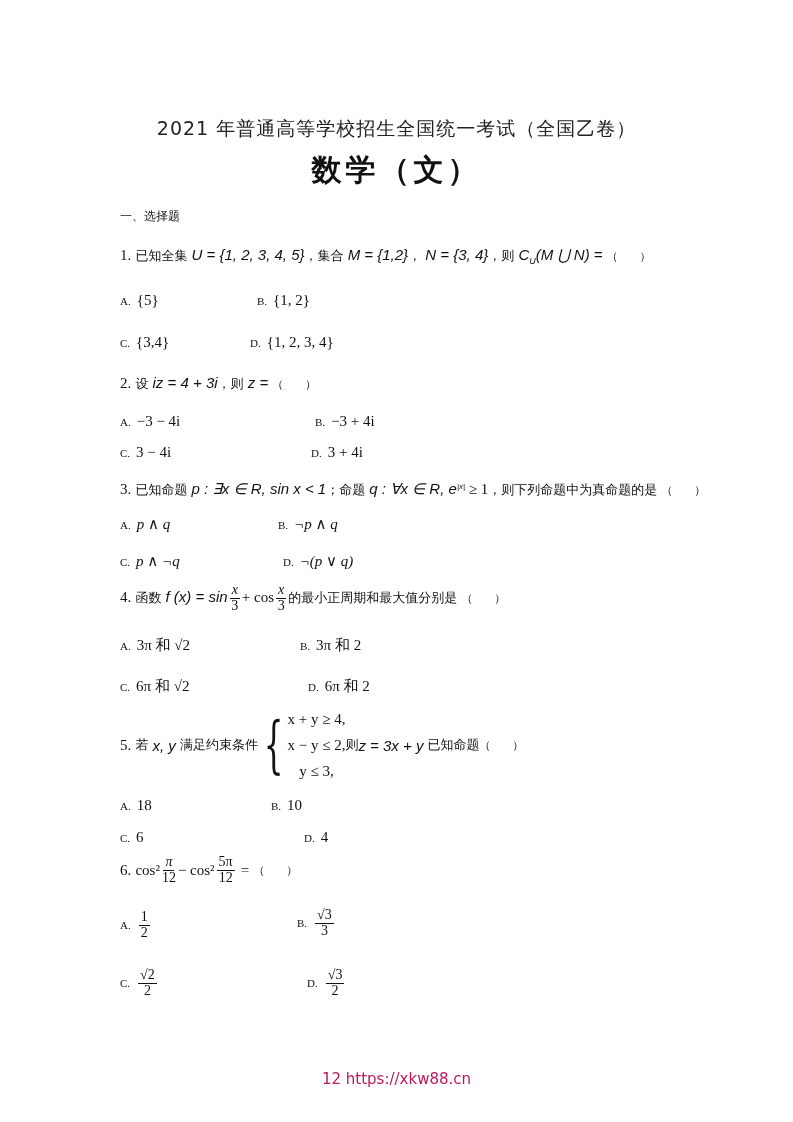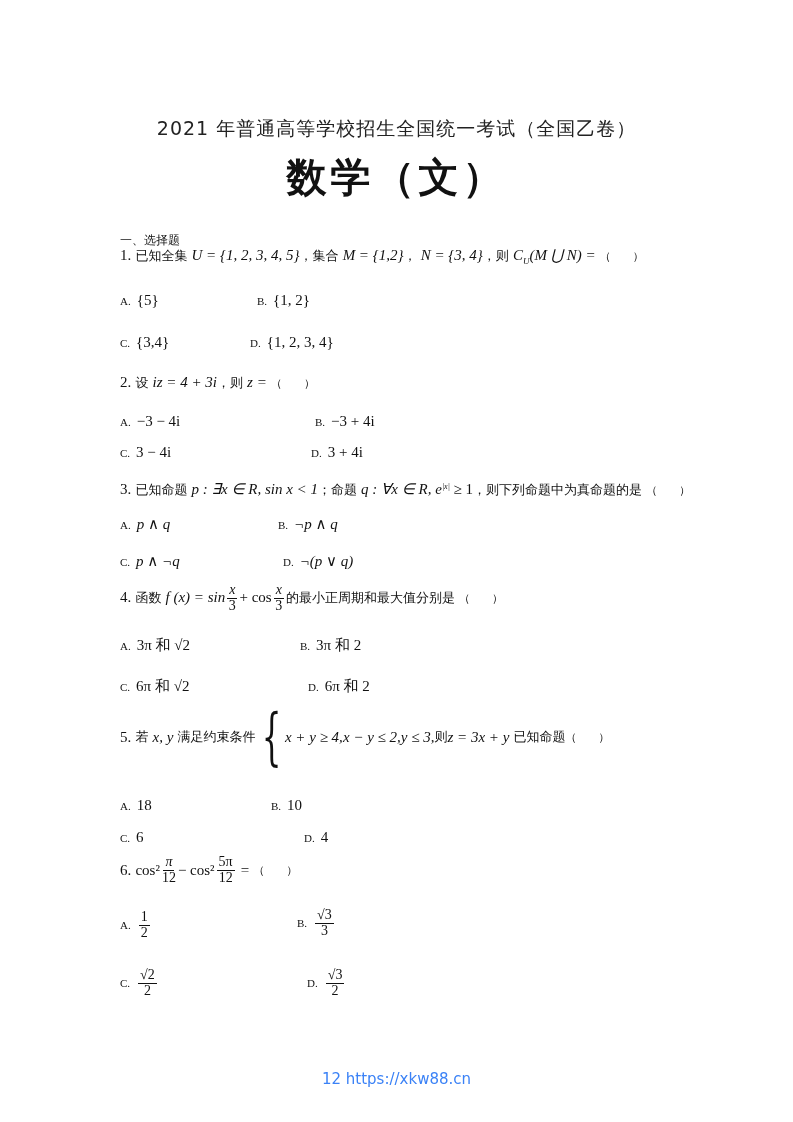--- a/index.html
+++ b/index.html
@@ -1,33 +1,33 @@
 <!DOCTYPE html>
 <html><head>
 <meta charset="utf-8">
 <style>
   html, body { margin: 0; padding: 0; background: #ffffff; }
   body { width: 793px; height: 1122px; position: relative; overflow: hidden; color: #111; font-family: "DejaVu Serif", "Liberation Serif", serif; }
   .abs { position: absolute; white-space: nowrap; }
   .title { left: 0; width: 793px; text-align: center; top: 104px; font-size: 19px; letter-spacing: 1px; font-family: "DejaVu Sans", "Liberation Sans", sans-serif; color: #222; margin-top: 12px; }
-  .subtitle { left: 0; width: 793px; text-align: center; top: 150px; font-size: 40px; font-weight: bold; letter-spacing: 4px; font-family: "DejaVu Sans", "Liberation Sans", sans-serif; color: #111; }
-  .section { left: 120px; top: 208px; font-size: 12px; font-family: "DejaVu Sans", "Liberation Sans", sans-serif; margin-top: 24px; }
+  .subtitle { left: 0; width: 793px; text-align: center; top: 150px; font-size: 30px; font-weight: bold; letter-spacing: 4px; font-family: "DejaVu Sans", "Liberation Sans", sans-serif; color: #111; }
+  .section { left: 120px; top: 208px; font-size: 12px; font-family: "DejaVu Sans", "Liberation Sans", sans-serif; }
   .q { font-size: 13px; }
   .q .cn { font-family: "DejaVu Sans", "Liberation Sans", sans-serif; }
-  .m { font-family: Liberation Serif, serif; font-style: italic; font-size: 15px; }
+  .m { font-family: Liberation Sans, sans-serif; font-style: italic; font-size: 15px; }
   .mr { font-family: "Liberation Serif", "DejaVu Serif", serif; font-size: 15px; }
   .lbl { font-size: 11px; font-family: "Liberation Serif", serif; margin-right: 6px; }
   .opt { font-size: 15px; font-family: "Liberation Serif", "DejaVu Serif", serif; }
   .frac { display: inline-flex; flex-direction: column; align-items: center; vertical-align: middle; font-family: "Liberation Serif", serif; font-size: 14px; line-height: 1.05; margin: 0 2px; }
   .frac .num { border-bottom: 1px solid #111; padding: 0 2px; }
   .frac .num.i { font-style: italic; }
   .sys { display: inline-flex; align-items: center; vertical-align: middle; }
   .brace { font-size: 62px; font-weight: 100; line-height: 1; font-family: "DejaVu Serif", serif; transform: scaleX(0.5); margin: 0 -6px 0 -4px; }
-  .sys .lines { display: flex; font-family: "Liberation Serif", serif; font-style: italic; font-size: 15px; line-height: 26px; align-items: center; }
-  .footer { left: 0; width: 793px; text-align: center; top: 1070px; font-size: 15px; color: #3b82f6; font-family: "DejaVu Sans", "Liberation Sans", sans-serif; }
+  .sys .lines { display: flex; flex-direction: column; font-family: "Liberation Serif", serif; font-size: 15px; line-height: 26px; align-items: center; }
+  .footer { left: 0; width: 793px; text-align: center; top: 1070px; font-size: 15px; color: #be185d; font-family: "DejaVu Sans", "Liberation Sans", sans-serif; }
 </style>
 </head>
 <body>
 
 <div class="abs title">2021 年普通高等学校招生全国统一考试（全国乙卷）</div>
 <div class="abs subtitle">数学（文）</div>
 <div class="abs section">一、选择题</div>
 
 <div class="abs q" style="left:120px; top:246px;">
   <span class="mr">1.</span>

